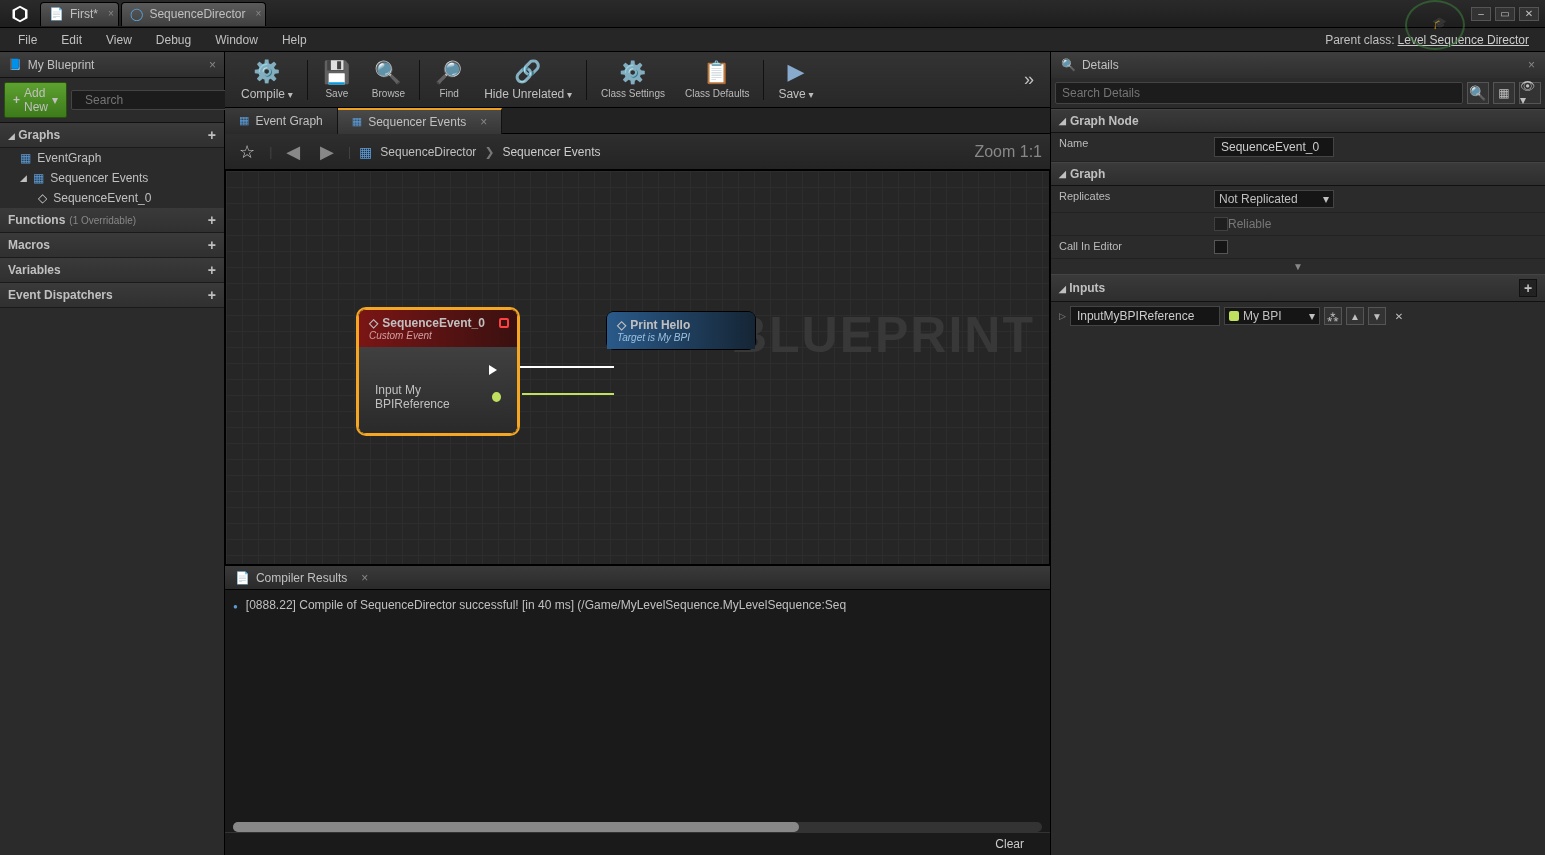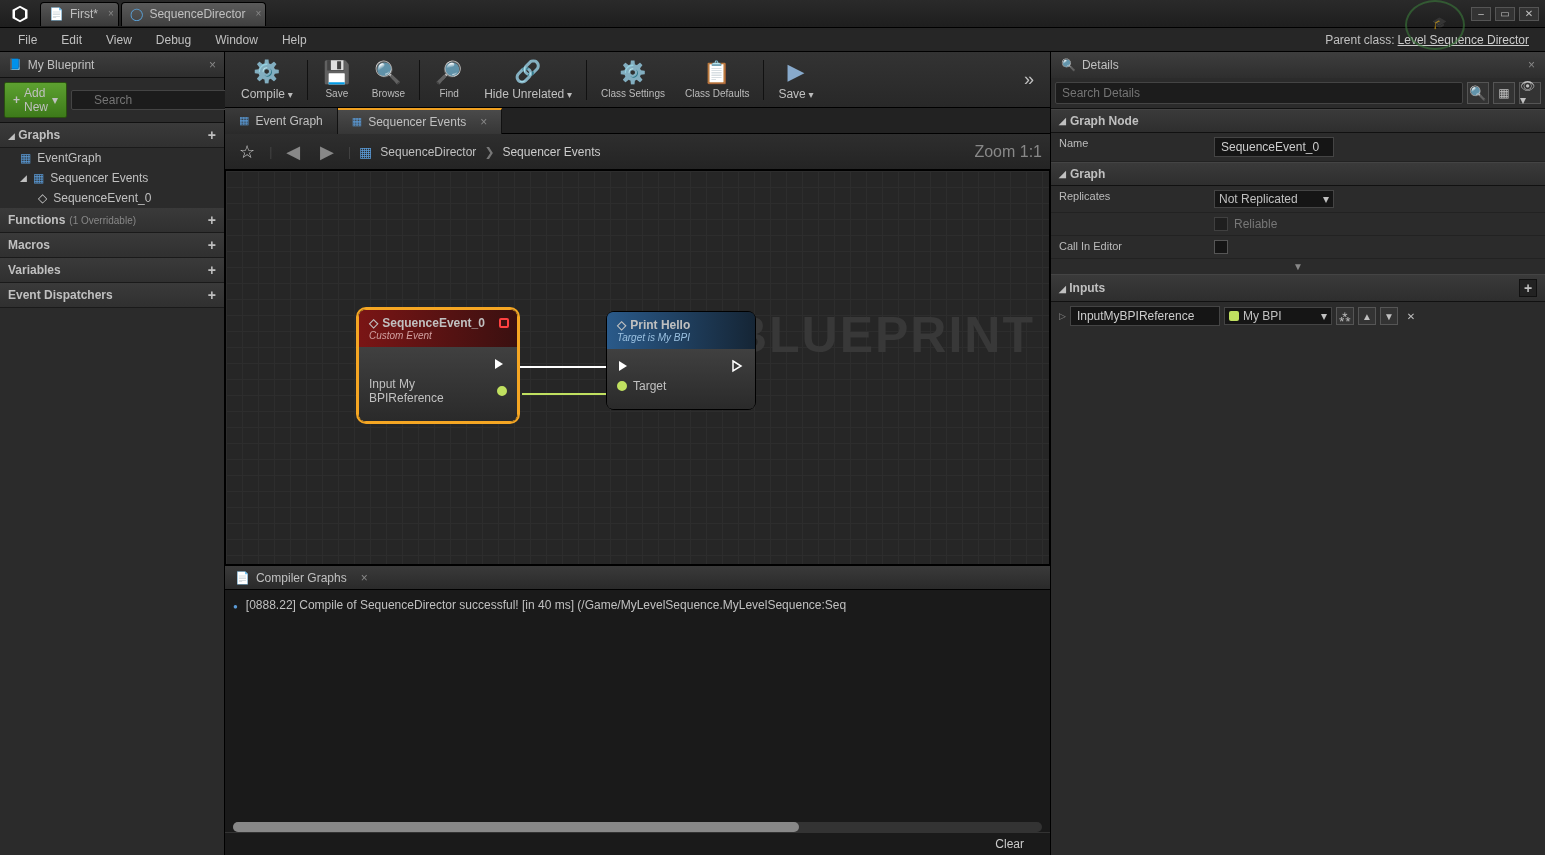--- a/index.html
+++ b/index.html
@@ -16,21 +16,21 @@
 .menubar{height:24px;background:#262626;display:flex;align-items:center;padding-left:8px;gap:4px;border-bottom:1px solid #000}
 .menuitem{padding:2px 10px;cursor:pointer}
 .parentclass{margin-left:auto;padding-right:16px;font-size:11px;color:#999}
 .parentlink{color:#ccc;text-decoration:underline;cursor:pointer}
 .main{display:flex;height:calc(100% - 52px)}
 .left{width:225px;background:#2b2b2b;border-right:1px solid #000;display:flex;flex-direction:column}
 .panel-tab{height:26px;background:linear-gradient(#3e3e3e,#2e2e2e);display:flex;align-items:center;padding:0 8px;gap:6px;border-bottom:1px solid #111}
 .panel-icon{font-size:11px}
 .addrow{display:flex;align-items:center;gap:4px;padding:4px;background:#2b2b2b;border-bottom:1px solid #111}
 .addnew{background:linear-gradient(#5da130,#3d7a1a);color:#fff;padding:3px 8px;border:1px solid #2a5010;border-radius:2px;cursor:pointer;display:flex;align-items:center;gap:4px}
-.searchbox{flex:1;background:#1c1c1c;border:1px solid #444;padding:2px 22px;color:#8b5cf6;border-radius:2px}
+.searchbox{flex:1;background:#1c1c1c;border:1px solid #444;padding:2px 13px;color:#8b5cf6;border-radius:2px}
 .eyebtn{cursor:pointer;padding:2px;font-size:14px}
 .cat{background:linear-gradient(#3a3a3a,#303030);padding:4px 8px;display:flex;align-items:center;justify-content:space-between;border-bottom:1px solid #1a1a1a;cursor:pointer}
 .cat-title{font-weight:bold}
 .cat-sub{color:#888;font-size:10px;margin-left:4px}
 .catplus{font-size:14px;font-weight:bold;cursor:pointer}
 .tree-item{padding:3px 8px 3px 20px;display:flex;align-items:center;gap:6px;cursor:pointer}
 .tree-sub{padding-left:38px}
 .center{flex:1;display:flex;flex-direction:column;background:#1e1e1e}
 .toolbar{height:56px;background:linear-gradient(#333,#282828);display:flex;align-items:center;padding:0 6px;border-bottom:1px solid #000;position:relative}
 .tbtn{display:flex;flex-direction:column;align-items:center;justify-content:center;padding:2px 10px;cursor:pointer;height:52px;gap:2px;min-width:50px}
@@ -52,21 +52,21 @@
 .graphview{flex:1;background:#262626;position:relative;background-image:linear-gradient(#2d2d2d 1px,transparent 1px),linear-gradient(90deg,#2d2d2d 1px,transparent 1px);background-size:16px 16px;overflow:hidden;border:1px solid #000}
 .watermark{position:absolute;right:14px;bottom:200px;font-size:50px;font-weight:bold;color:#383838;letter-spacing:2px;pointer-events:none}
 .node{position:absolute;border-radius:8px;background:#1a1a1a;border:1px solid #000;min-width:150px}
 .node.sel{outline:2px solid #f5a623;border-color:#f5a623}
 .node-head{padding:6px 10px;border-radius:6px 6px 0 0;display:flex;flex-direction:column;position:relative}
 .node-head.red{background:linear-gradient(90deg,#7a1515,#3a1010)}
 .node-head.blue{background:linear-gradient(90deg,#2a5a8a,#152535)}
 .node-title{font-weight:bold;font-size:12px;color:#fff;display:flex;align-items:center;gap:4px}
 .node-sub{font-size:10px;color:#d0a0a0;font-style:italic}
 .node-sub.blue{color:#9ac0e0}
-.node-body{padding:10px;background:linear-gradient(#404040,#2a2a2a);border-radius:0 0 6px 6px}
+.node-body{padding:16px;background:linear-gradient(#404040,#2a2a2a);border-radius:0 0 6px 6px}
 .pinrow{display:flex;align-items:center;justify-content:space-between;margin-bottom:6px}
 .pin{display:flex;align-items:center;gap:6px;font-size:11px}
 .exec-pin{width:14px;height:14px}
 .data-pin{width:10px;height:10px;border-radius:50%;border:2px solid #c0e060;background:#c0e060}
 .wire-exec{position:absolute;border-top:2px solid #fff;height:0}
 .wire-data{position:absolute;border-top:2px solid #c0e060;height:0}
 .delegate{position:absolute;right:8px;top:8px;width:10px;height:10px;border:2px solid #ff4040;border-radius:2px}
 .compiler{height:290px;background:#1a1a1a;border-top:1px solid #000;display:flex;flex-direction:column}
 .comp-tab{height:24px;background:linear-gradient(#3a3a3a,#2a2a2a);display:flex;align-items:center;padding:0 10px;gap:6px;border-bottom:1px solid #000}
 .comp-body{flex:1;padding:8px;font-family:Consolas,monospace;font-size:11px;color:#999;overflow:auto}
@@ -81,26 +81,26 @@
 .det-search{display:flex;align-items:center;gap:4px;padding:4px;border-bottom:1px solid #111}
 .det-input{flex:1;background:#1c1c1c;border:1px solid #444;padding:3px 6px;color:#999;border-radius:2px}
 .iconsq{width:22px;height:22px;background:#333;border:1px solid #555;display:flex;align-items:center;justify-content:center;cursor:pointer;font-size:12px}
 .section{background:linear-gradient(#3a3a3a,#2e2e2e);padding:4px 8px;border-top:1px solid #444;border-bottom:1px solid #111;font-weight:bold;display:flex;align-items:center;gap:4px}
 .proprow{display:flex;padding:4px 8px;border-bottom:1px solid #222}
 .proplbl{width:155px;font-size:11px;color:#bbb}
 .propval{flex:1}
 .txtfield{background:#151515;border:1px solid #444;padding:2px 6px;color:#ccc;width:120px}
 .dropdown{background:#151515;border:1px solid #444;padding:1px 4px;color:#ccc;width:120px;display:flex;justify-content:space-between;align-items:center;cursor:pointer}
 .chk{width:14px;height:14px;background:#151515;border:1px solid #555;cursor:pointer}
-.chkrow{display:flex;align-items:center;gap:6px}
+.chkrow{display:flex;align-items:center;}
 .show-adv{text-align:center;padding:2px;cursor:pointer;color:#888;font-size:10px}
 .inputs-head{display:flex;justify-content:space-between}
 .paramrow{display:flex;align-items:center;gap:4px;padding:4px 8px}
 .paramname{background:#151515;border:1px solid #444;padding:2px 6px;color:#ccc;width:150px}
-.paramtype{background:#151515;border:1px solid #444;padding:1px 4px;color:#ccc;width:108px;display:flex;align-items:center;gap:4px;cursor:pointer}
+.paramtype{background:#151515;border:1px solid #444;padding:1px 4px;color:#ccc;width:96px;display:flex;align-items:center;gap:4px;cursor:pointer}
 .pill{width:10px;height:10px;background:#c0e060;border-radius:2px}
 .sqbtn{width:18px;height:18px;background:#333;border:1px solid #555;display:flex;align-items:center;justify-content:center;cursor:pointer;font-size:10px}
 svg.execsvg{fill:#fff}
 svg.execsvg.hollow{fill:none;stroke:#fff;stroke-width:1.5}
 </style>
 </head>
 <body>
 
 <div class="titlebar">
   <div class="logo">
@@ -299,47 +299,27 @@
       </div>
 
       <div class="node" style="left:380px;top:140px;width:135px">
         <div class="node-head blue">
           <div class="node-title">
               <span>◇</span>
               <span>Print Hello</span>
             </div>
           <div class="node-sub blue">Target is My BPI</div>
         </div>
-        <div class="node-body">
-          <div class="pinrow">
-            <span class="pin">
-              <svg class="exec-pin execsvg" viewBox="0 0 14 14">
-                  <path d="M2 2 L10 7 L2 12 Z"></path>
-                </svg>
-            </span>
-            <span class="pin">
-              <svg class="exec-pin execsvg hollow" viewBox="0 0 14 14">
-                  <path d="M2 2 L10 7 L2 12 Z"></path>
-                </svg>
-            </span>
-          </div>
-          <div class="pinrow">
-            <span class="pin">
-              <span class="data-pin"></span>
-              <span>Target</span>
-            </span>
-          </div>
-        </div>
       </div>
     </div>
 
     <div class="compiler">
       <div class="comp-tab">
         <span>📄</span>
-        <span>Compiler Graphs</span>
+        <span>Compiler Results</span>
         <span style="margin-left:8px;color:#888">×</span>
       </div>
       <div class="comp-body">
         <div class="comp-line">
           <span class="comp-bullet">●</span>
           <span>[0888.22] Compile of SequenceDirector successful! [in 40 ms] (/Game/MyLevelSequence.MyLevelSequence:Seq</span>
         </div>
       </div>
       <div class="comp-scroll">
           <div class="comp-thumb"></div>

